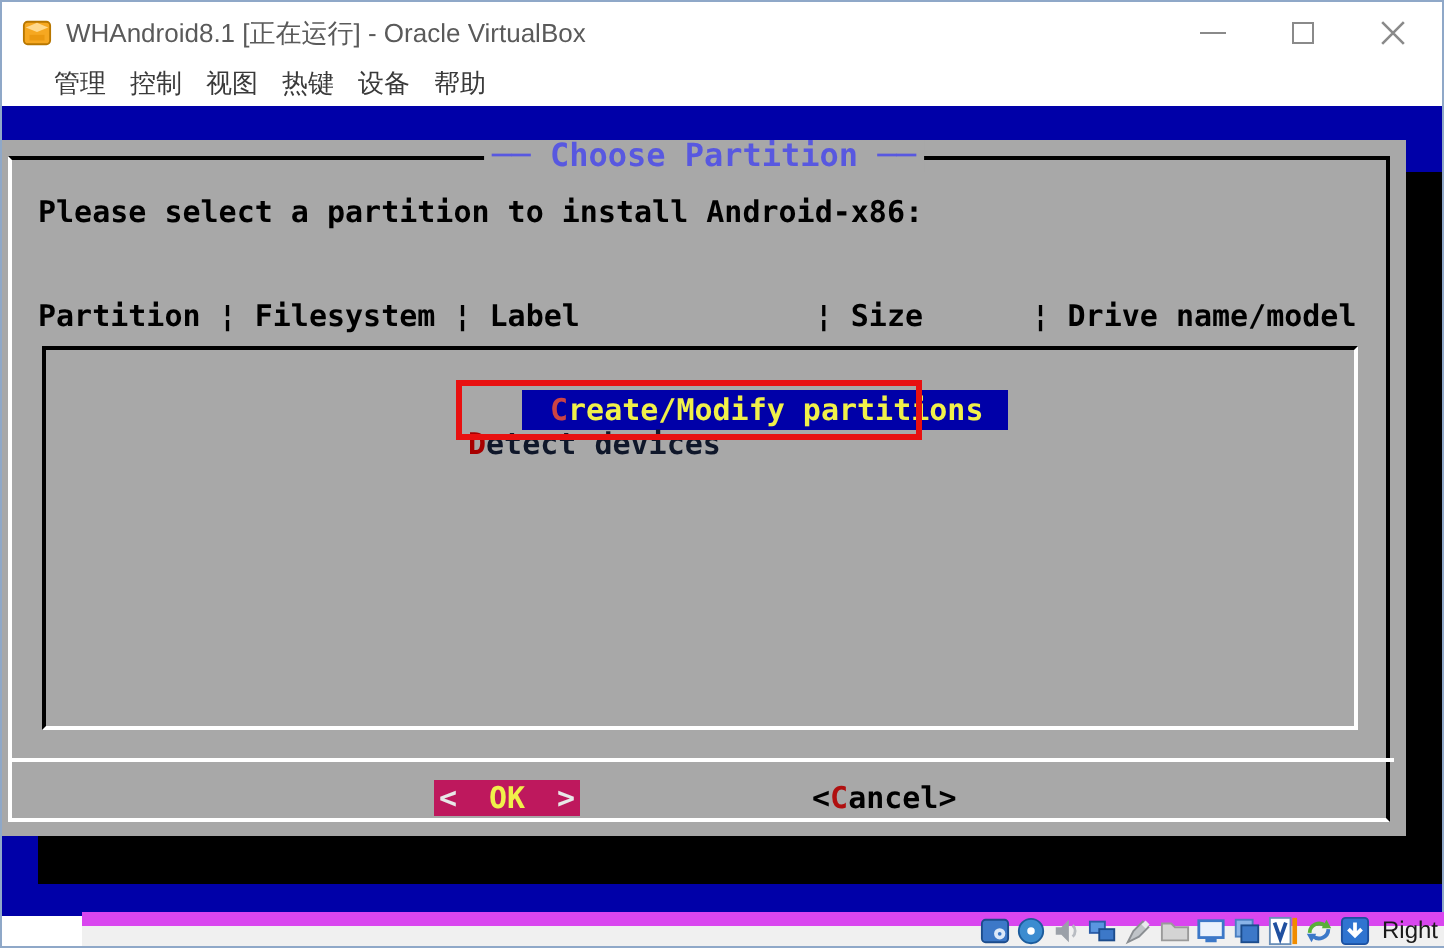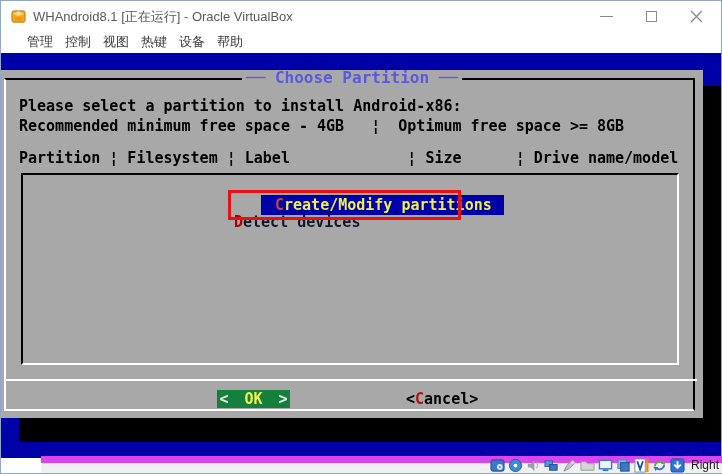--- a/index.html
+++ b/index.html
@@ -55,21 +55,21 @@
   #entry-detect .hotkey { color:#a80000; }
   #entry-detect .rest   { color:#0f172a; }
 
   #annotation { position:absolute; left:227px; top:120px; width:233px; height:30px;
                 border:3px solid #e81010; pointer-events:none; }
 
   #btn-separator { position:absolute; left:4px; top:309px; width:692px; height:2px; background:#fff; }
 
   .console-btn { position:absolute; top:320px; height:18px; line-height:18px;
                  font-size:15px; font-weight:bold; white-space:pre; }
-  #ok-btn { left:216px; width:73px; background:#15803d; text-align:center; }
+  #ok-btn { left:216px; width:73px; background:#be185d; text-align:center; }
   #ok-btn .bracket { color:#e8e8e8; }
   #ok-btn .lbl { color:#f0f04a; margin:0 16px; }
   #cancel-btn { left:405px; width:74px; text-align:left; }
   #cancel-btn .bracket, #cancel-btn .rest { color:#000; }
   #cancel-btn .hotkey { color:#b01010; }
 
   
   #statusbar { position:absolute; left:0; bottom:0; width:100%; height:17px; background:#f0f0f0;
                border-top:7px solid #d946ef;margin-left:40px; }
   #status-right { position:absolute; right:3px; bottom:0; height:16px; display:flex; align-items:center; gap:3px; }
@@ -114,21 +114,20 @@
   </div>
 
   <div id="screen">
     <div id="dlg-shadow"></div>
 
     <div id="dialog">
       <div id="dlg-frame"></div>
       <div id="dlg-title">── Choose Partition ──</div>
 
       <pre class="conline" id="line-prompt">Please select a partition to install Android-x86:</pre>
-      <pre class="conline" id="line-space">Recommended minimum free space - 4GB   ¦  Optimum free space &gt;= 8GB</pre>
       <pre class="conline" id="line-header">Partition ¦ Filesystem ¦ Label             ¦ Size      ¦ Drive name/model</pre>
 
       <div id="listbox"></div>
 
       <pre class="menu-entry" id="entry-create"><span class="hotkey">C</span><span class="rest">reate/Modify partitions</span></pre>
       <pre class="menu-entry" id="entry-detect"><span class="hotkey">D</span><span class="rest">etect devices</span></pre>
 
       <div id="annotation"></div>
 
       <div id="btn-separator"></div>

